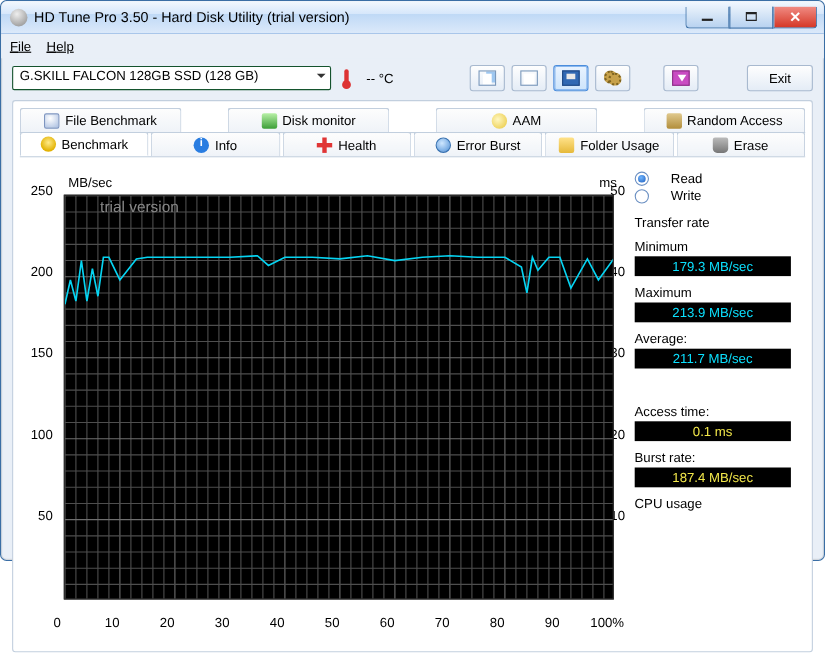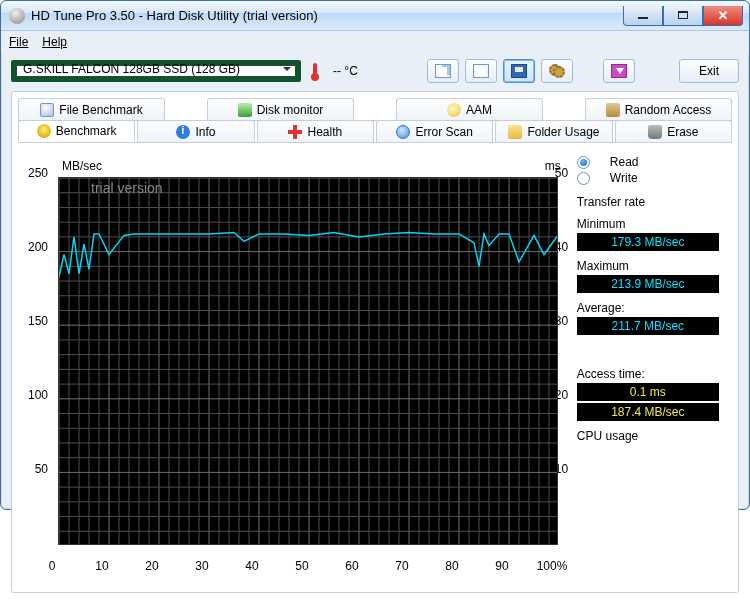--- a/index.html
+++ b/index.html
@@ -19,21 +19,21 @@
   .win-max-glyph { width: 10px; height: 8px; border: 1px solid #222; border-top-width: 2px; }
   .win-x { font-size: 13px; font-weight: bold; }
 
   
   .menubar { height: 22px; display: flex; align-items: center; padding: 0 8px; gap: 14px; background: #e9eff7; }
   .menubar .menu-item { text-decoration: underline; text-decoration-style: solid; }
   .menubar .menu-item::first-letter { text-decoration: underline; }
 
   
   .toolbar { display: flex; align-items: center; padding: 6px 10px; gap: 8px; }
-  .drive-select { display: flex; align-items: center; width: 290px; height: 22px; border: 6px solid #14532d; background: #fff; padding: 0 18px 4px 6px; position: relative; border-radius: 2px; }
+  .drive-select { display: flex; align-items: center; width: 290px; height: 22px; border: 1px solid #14532d; background: #fff; padding: 0 18px 4px 6px; position: relative; border-radius: 2px; }
   .drive-select::after { content: ""; position: absolute; right: 4px; top: 50%; transform: translateY(-50%); border: 4px solid transparent; border-top-color: #333; }
   .thermo { width: 12px; height: 20px; position: relative; }
   .thermo .bulb { position: absolute; bottom: 0; left: 2px; width: 8px; height: 8px; border-radius: 50%; background: #d33; }
   .thermo .stem { position: absolute; bottom: 6px; left: 4px; width: 4px; height: 12px; background: #d33; border-top-left-radius: 2px; border-top-right-radius: 2px; }
   .temp-text { margin-left: 4px; }
   .spacer { flex: 1; }
   .tbtn-group { display: flex; gap: 6px; }
   .tbtn { width: 32px; height: 24px; border: 1px solid #a8b9cf; background: linear-gradient(#fefefe, #e4ecf6); border-radius: 3px; display: flex; align-items: center; justify-content: center; }
   .tbtn.active { border-color: #4b8ddc; box-shadow: 0 0 0 1px #8ab8ef inset; background: linear-gradient(#e9f3ff, #cde4fb); }
   .exit-btn { width: 60px; height: 24px; border: 1px solid #a8b9cf; background: linear-gradient(#fefefe, #e4ecf6); border-radius: 3px; display: flex; align-items: center; justify-content: center; margin-left: 36px; text-align: center; }
@@ -186,21 +186,21 @@
       <div class="tab">
           <span class="tab-icon ti-info"></span>
           <span>Info</span>
         </div>
       <div class="tab">
           <span class="tab-icon ti-health"></span>
           <span>Health</span>
         </div>
       <div class="tab">
           <span class="tab-icon ti-scan"></span>
-          <span>Error Scan</span>
+          <span>Error Burst</span>
         </div>
       <div class="tab">
           <span class="tab-icon ti-folder"></span>
           <span>Folder Usage</span>
         </div>
       <div class="tab">
           <span class="tab-icon ti-erase"></span>
           <span>Erase</span>
         </div>
     </div>
@@ -353,20 +353,21 @@
         <div class="stat-box">
             <span class="val-cyan">211.7 MB/sec</span>
           </div>
 
         <div class="none-box"></div>
         <div class="stat-label">Access time:</div>
         <div class="stat-box">
             <span class="val-yellow">0.1 ms</span>
           </div>
 
+        <div class="stat-label">Burst rate:</div>
         <div class="stat-box">
             <span class="val-yellow">187.4 MB/sec</span>
           </div>
 
         <div class="stat-label">CPU usage</div>
       </div>
 
     </div>
   </div>
 </div>

